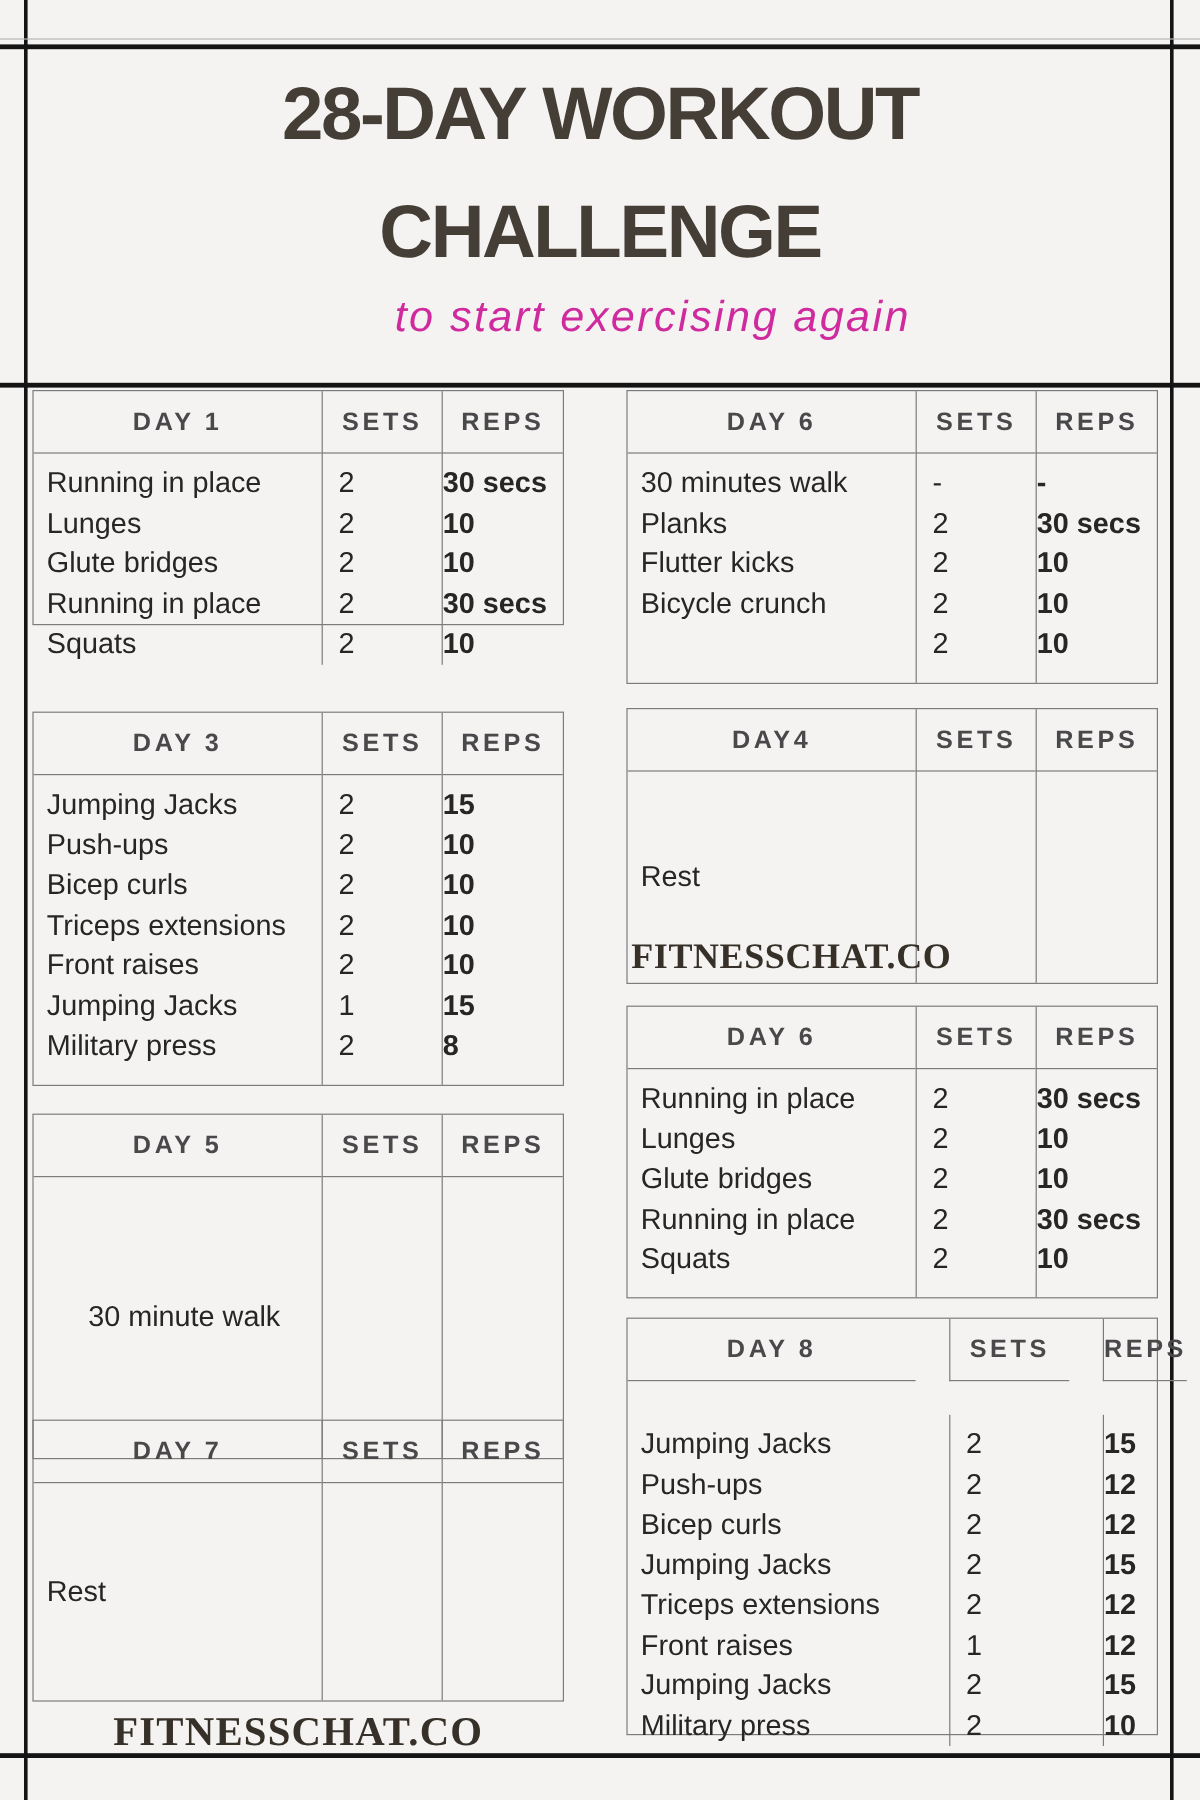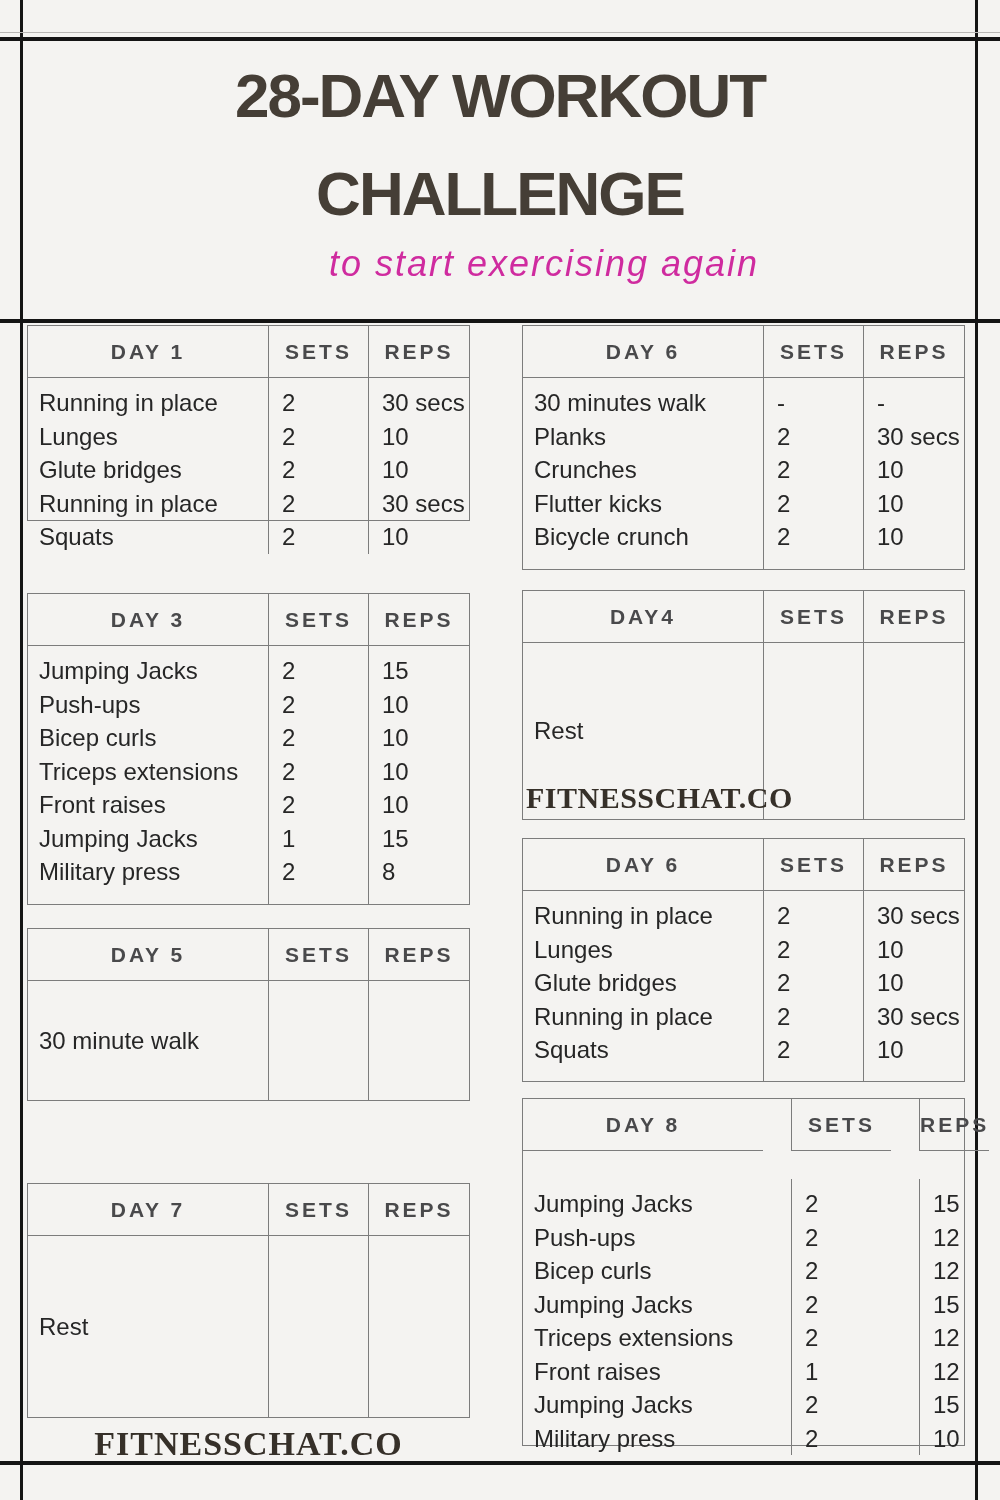--- a/index.html
+++ b/index.html
@@ -45,39 +45,39 @@
   }
   .hcell{
     display:flex;align-items:center;justify-content:center;
     font-weight:700;font-size:21px;letter-spacing:3px;color:var(--hcell);
     border-bottom:1px solid var(--border);
   }
   .c2,.c3{border-left:1px solid var(--border);}
   .bcol{padding-top:8px;font-size:24px;color:var(--body);}
   .bcol.c1{padding-left:11px;}
   .bcol.c2{padding-left:13px;}
-  .bcol.c3{padding-left:13px;}
+  .bcol.c3{font-weight:bold;}
   .row-line{line-height:33.5px;white-space:nowrap;}
   .tall .bcol{display:flex;flex-direction:column;justify-content:center;padding-top:0;}
   .table-watermark{
     position:absolute;left:3px;bottom:4px;
     font-family:"Liberation Serif", serif;font-weight:700;
     font-size:30px;letter-spacing:0.5px;color:var(--wm);white-space:nowrap;
   }
   .footer-watermark{
     position:absolute;left:27px;top:1425px;width:443px;text-align:center;
     font-family:"Liberation Serif", serif;font-weight:700;
     font-size:34px;letter-spacing:1px;color:var(--wm);
   }
   
   #day-1{left:27px; top:325px; height:196px;}
   #day-2{left:522px;top:325px; height:245px;}
   #day-3{left:27px; top:593px; height:312px;}
   #day-4{left:522px;top:590px; height:230px;}
-  #day-5{left:27px; top:928px; height:173px;}
+  #day-5{left:27px; top:928px; height:288px;text-align:center;}
   #day-6{left:522px;top:838px; height:244px;}
   #day-7{left:27px; top:1183px;height:235px;}
   #day-8{left:522px;top:1098px;height:348px;gap:28px;}
 </style>
 </head>
 <body>
 
 <div class="frame v" style="left:20px"></div>
 <div class="frame v" style="left:975px"></div>
 <div class="hairline" style="top:32px"></div>
@@ -180,21 +180,20 @@
         <div class="row-line"></div>
       </div>
     </section>
     <section class="day-table" id="day-2">
       <div class="hcell c1">DAY 6</div>
       <div class="hcell c2">SETS</div>
       <div class="hcell c3">REPS</div>
       <div class="bcol c1">
         <div class="row-line">30 minutes walk</div>
         <div class="row-line">Planks</div>
-        <div class="row-line">Crunches</div>
         <div class="row-line">Flutter kicks</div>
         <div class="row-line">Bicycle crunch</div>
       </div>
       <div class="bcol c2">
         <div class="row-line">-</div>
         <div class="row-line">2</div>
         <div class="row-line">2</div>
         <div class="row-line">2</div>
         <div class="row-line">2</div>
       </div>

